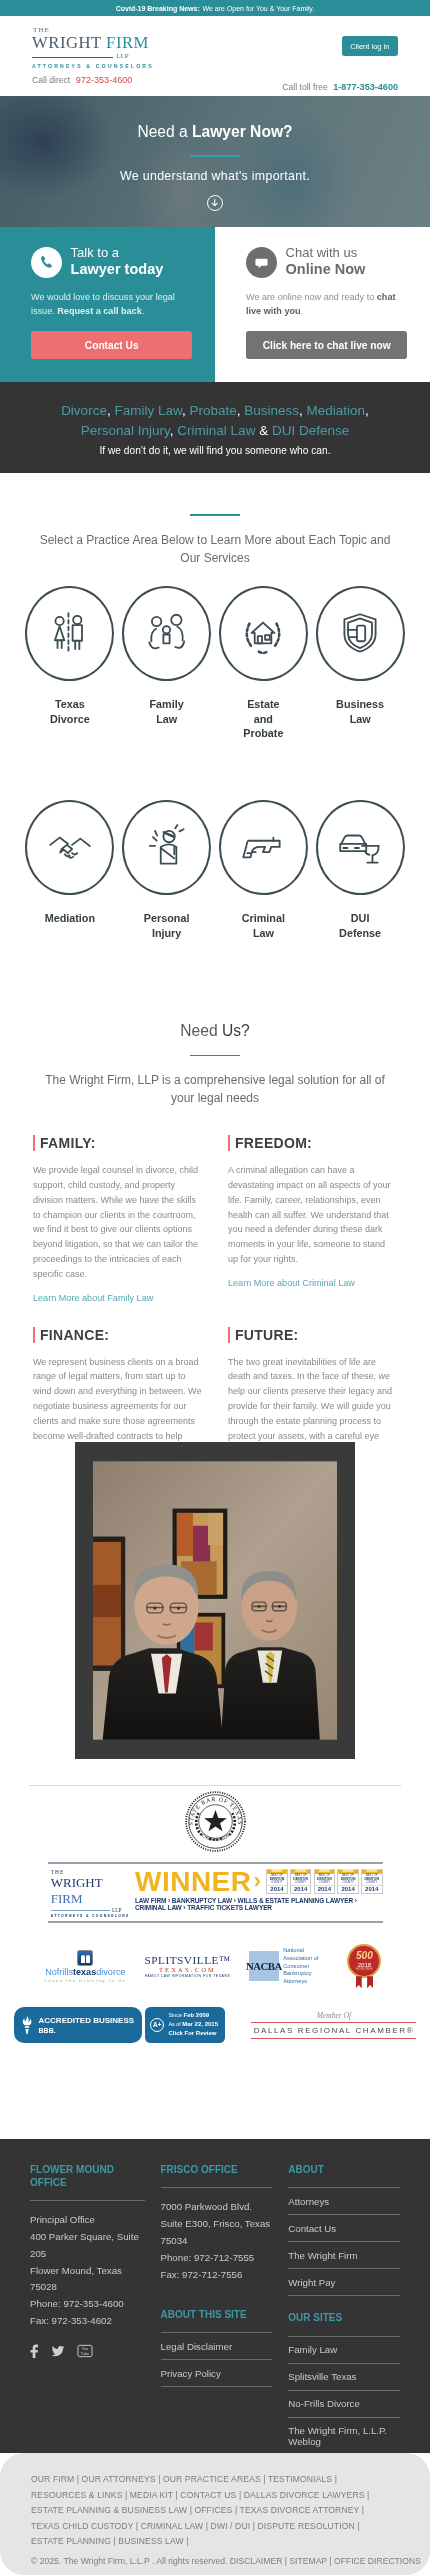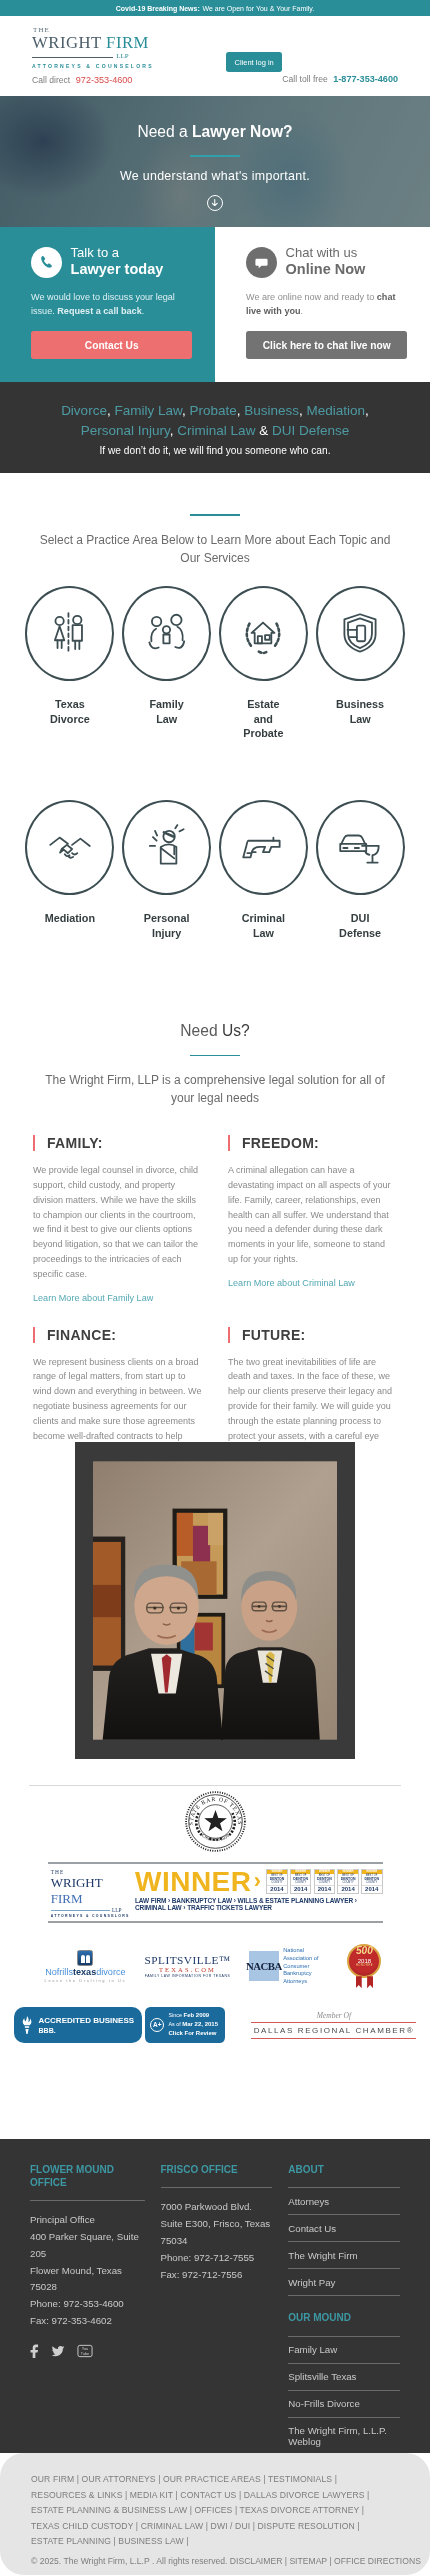--- a/index.html
+++ b/index.html
@@ -15,21 +15,21 @@
   .header { height:80px; background:#fff; padding:9.7px 32px 0 32px; display:flex; justify-content:space-between; }
   .logo .the { font-family:"Liberation Serif", serif; color:#5d6f7b; font-size:7px; letter-spacing:1.1px; margin-left:1.1px; }
   .logo .name { font-family:"Liberation Serif", serif; font-size:16.7px; color:#4d5f6b; letter-spacing:0.5px; line-height:1.05; }
   .logo .name .firm { color:#2a8e99; }
   .logo .rule { display:flex; align-items:flex-end; gap:3.2px; margin-top:1.1px; }
   .logo .rule .bar { height:1.1px; background:#4d5f6b; width:81px; margin-bottom:2.2px; }
   .logo .rule .llp { font-family:"Liberation Serif", serif; color:#2a8e99; font-size:7px; }
   .logo .tagline { color:#2a8e99; font-size:5.1px; letter-spacing:2.2px; margin-top:2.2px; font-weight:bold; }
   .call-line { margin-top:6.5px; font-size:8.6px; color:#7c7c7c; }
   .call-line .num { color:#d94a4a; font-weight:normal; font-size:9.1px; margin-left:3.2px; }
-  .header-right { display:flex; flex-direction:row; align-items:flex-end; justify-content:flex-end; padding-bottom:12px; }
+  .header-right { display:flex; flex-direction:column; align-items:flex-end; justify-content:flex-end; padding-bottom:4px;gap:14px; }
   .login-btn { background:#2a8e99; color:#fff; border:none; border-radius:2.7px; font-size:7.5px; padding:5.4px 8.6px; margin-bottom:12px; cursor:pointer; font-family:inherit; }
   .tollfree { font-size:8.6px; color:#7c7c7c; }
   .tollfree .num { color:#2a8e99; font-weight:bold; font-size:9.1px; margin-left:3.2px; }
 
   
   .hero { height:131px; color:#fff; text-align:center;
     background:
       radial-gradient(ellipse 102px 81px at 10% 35%, rgba(28,42,78,.65), transparent 70%),
       radial-gradient(ellipse 65px 91px at 42% 75%, rgba(214,192,176,.30), transparent 70%),
       radial-gradient(ellipse 81px 102px at 68% 65%, rgba(62,118,150,.40), transparent 72%),
@@ -83,21 +83,21 @@
   
   .pa-grid { height:430px; background:#fff; padding:16px 21.5px 0 21.5px; display:flex; flex-wrap:wrap; }
   .pa-cell { width:25%; display:flex; flex-direction:column; align-items:center; margin-bottom:12px; cursor:pointer; }
   .pa-ring { width:89px; height:95px; border:2.2px solid #3d4e53; border-radius:50%; display:flex; align-items:center; justify-content:center; }
   .pa-label { margin-top:16px; font-size:10.8px; font-weight:bold; color:#343d3f; text-align:center; max-width:52px; line-height:1.35; }
   .pa-ring svg { stroke:#3d4e53; fill:none; stroke-width:3.5; stroke-linecap:round; stroke-linejoin:round; }
 
   
   .need-us { height:442px; background:#fff; padding-top:21.5px; }
   .pillars { display:grid; grid-template-columns:1fr 1fr; column-gap:26px; row-gap:24px; padding:28px 33px 0 33px; }
-  .pillar-head { border-left:2.2px solid #ed6d71; padding-left:12px; font-size:14px; font-weight:bold; color:#3f3f3f; letter-spacing:0.3px; }
+  .pillar-head { border-left:2.2px solid #ed6d71; padding-left:5px; font-size:14px; font-weight:bold; color:#3f3f3f; letter-spacing:0.3px; }
   .pillar-body { margin-top:12px; font-size:9px; color:#8a8a8a; line-height:1.65; }
   .pillar-link { display:inline-block; margin-top:10.8px; color:#54a8b4; font-size:9.1px; text-decoration:none; cursor:pointer; }
 
   
   .photo-sec { height:317px; background:#fff; }
   .photo-frame { width:280px; height:317px; margin:0 auto; background:#3a3a3a; padding:19.4px 18px; }
   .photo-frame svg { display:block; }
 
   
   .awards { height:380px; background:#fff; }
@@ -133,21 +133,21 @@
   .nofrills .brand b { color:#163a66; }
   .nofrills .tag { font-size:4px; letter-spacing:1.6px; color:#9a9a9a; margin-top:1.6px; }
   .splitsville { text-align:center; font-family:"Liberation Serif", serif; }
   .splitsville .name { font-size:11.3px; color:#1f3a68; letter-spacing:0.5px; }
   .splitsville .domain { font-size:6.5px; color:#c0392b; letter-spacing:2.2px; }
   .splitsville .tag { font-size:3.5px; color:#1f3a68; letter-spacing:0.5px; margin-top:1.1px; font-family:"Liberation Sans", sans-serif; }
   .nacba { display:flex; align-items:center; gap:4.3px; }
   .nacba .mark { width:30px; height:30px; background:#a8c6e4; display:flex; align-items:center; justify-content:center; font-family:"Liberation Serif", serif; font-size:10.8px; color:#14213d; font-weight:bold; letter-spacing:-0.5px; }
   .nacba .txt { font-size:5.7px; color:#2d6fb0; line-height:1.35; width:42px; }
   .t500 { text-align:center; position:relative; width:42px; }
-  .t500 .disc { width:34px; height:34px; border-radius:50%; background:radial-gradient(circle at 50% 38%, #c02a2a 60%, #8f1d1d); border:2.2px solid #d9a441; margin:0 auto; color:#f6d98a; display:flex; flex-direction:column; align-items:center; line-height:1; }
+  .t500 .disc { width:34px; height:34px; border-radius:50%; background:radial-gradient(circle at 50% 38%, #c02a2a 60%, #8f1d1d); border:2.2px solid #d9a441; margin:0 auto; color:#f6d98a; display:flex; flex-direction:column; align-items:center; justify-content:center; line-height:1; }
   .t500 .v { font-size:10.2px; font-weight:bold; font-style:italic; }
   .t500 .y { font-size:6px; color:#fff; margin-top:1.1px; }
   .t500 .h { font-size:2.7px; color:#f6d98a; margin-top:1.1px; letter-spacing:0.5px; }
   .t500 .ribs { display:flex; justify-content:center; gap:5.4px; margin-top:-2.2px; }
   .t500 .ribs span { width:6px; height:12px; background:#b32525; clip-path:polygon(0 0,100% 0,100% 100%,50% 72%,0 100%); }
 
   .aff-row2 { display:flex; align-items:center; justify-content:center; gap:26px; margin-top:8.6px; height:46px; }
   .bbb-wrap { display:flex; gap:3.2px; }
   .bbb-box { background:#1b6a9c; border-radius:10px; color:#fff; display:flex; align-items:center; padding:5.4px 7.5px; gap:5.4px; }
   .bbb-box .torch { font-family:"Liberation Serif", serif; font-size:14px; }
@@ -655,33 +655,41 @@
     </div>
 
     <div class="fcol fcol-2">
       <div class="fhead">FRISCO OFFICE</div>
       <hr>
       <div class="addr">
         <div>7000 Parkwood Blvd. Suite E300, Frisco, Texas 75034</div>
         <div>Phone: 972-712-7555</div>
         <div>Fax: 972-712-7556</div>
       </div>
+      <div class="fsub">
+        <div class="fhead">ABOUT THIS SITE</div>
+        <hr style="margin-bottom:0;">
+        <ul class="flist">
+          <li>Legal Disclaimer</li>
+          <li>Privacy Policy</li>
+        </ul>
+      </div>
     </div>
 
     <div class="fcol fcol-3">
       <div class="fhead">ABOUT</div>
       <hr style="margin-bottom:0;">
       <ul class="flist">
         <li>Attorneys</li>
         <li>Contact Us</li>
         <li>The Wright Firm</li>
         <li>Wright Pay</li>
       </ul>
       <div class="fsub" style="margin-top:16px;">
-        <div class="fhead">OUR MOUND</div>
+        <div class="fhead">OUR SITES</div>
         <hr style="margin-bottom:0;">
         <ul class="flist">
           <li>Family Law</li>
           <li>Splitsville Texas</li>
           <li>No-Frills Divorce</li>
           <li>The Wright Firm, L.L.P. Weblog</li>
 
         </ul>
       </div>
     </div>

